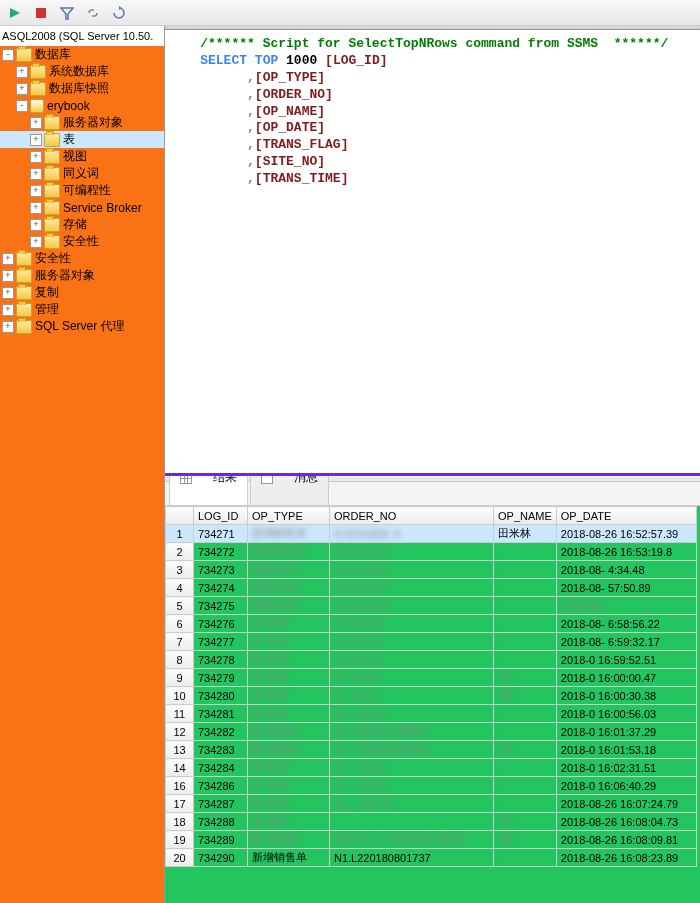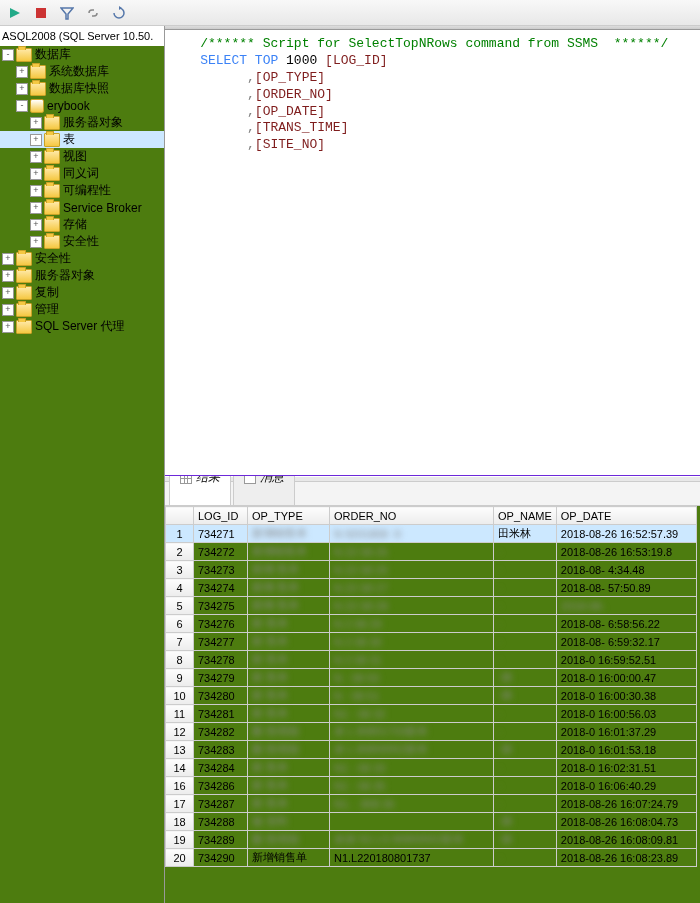--- a/index.html
+++ b/index.html
@@ -28,21 +28,21 @@
   align-items: center;
   justify-content: center;
   cursor: pointer;
 }
 .main {
   display: flex;
   height: calc(903px - 26px);
 }
 .sidebar {
   width: 165px;
-  background: #4d7c0f;
+  background: #f97316;
   border-right: 1px solid #999;
   overflow: hidden;
   font-size: 12px;
 }
 .server-label {
   padding: 4px 2px;
   font-size: 11px;
   background: #fff;
   white-space: nowrap;
   overflow: hidden;
@@ -111,22 +111,23 @@
   border-bottom: 1px solid #999;
 }
 .code-area {
   flex: 0 0 446px;
   background: #fff;
   padding: 6px 4px;
   font-family: Consolas, "Courier New", monospace;
   font-size: 13px;
   line-height: 1.3;
   overflow: hidden;
-  border-bottom: 1px solid #6d28d9;
+  border-bottom: 3px solid #6d28d9;
   position: relative;
+  font-weight: bold;
 }
 .code-area .line { white-space: pre; }
 .kw { color: #3b82f6; }
 .cmt { color: #008000; }
 .obj { color: #7f1d1d; }
 .num { color: #000; }
 .punct { color: #808080; }
 .splitter {
   height: 6px;
   background: #e8e8e8;
@@ -144,44 +145,43 @@
   gap: 2px;
 }
 .tab {
   padding: 19px 10px;
   border: 1px solid #ccc;
   border-bottom: none;
   background: #eee;
   border-radius: 3px 3px 0 0;
   display: flex;
   align-items: center;
-  gap: 4px;
+  gap: 21px;
   cursor: pointer;
   font-size: 12px;
-  font-style: italic;
 }
 .tab.active { background: #fff; }
 .grid-icon {
   width: 12px; height: 12px;
   background:
     linear-gradient(#999, #999) 0 33%/100% 1px no-repeat,
     linear-gradient(#999, #999) 0 66%/100% 1px no-repeat,
     linear-gradient(#999, #999) 33% 0/1px 100% no-repeat,
     linear-gradient(#999, #999) 66% 0/1px 100% no-repeat;
   border: 1px solid #999;
 }
 .msg-icon {
   width: 12px; height: 12px;
   background: #fff;
   border: 1px solid #999;
 }
 .grid-wrap {
   flex: 1;
   overflow: auto;
-  background: #4d7c0f;
+  background: #22c55e;
 }
 table.grid {
   border-collapse: collapse;
   font-size: 11px;
   table-layout: fixed;
 }
 table.grid th, table.grid td {
   border: 1px solid #ccc;
   padding: 1px 4px;
   text-align: left;
@@ -338,23 +338,25 @@
   </div>
 
   <div class="editor">
     <div class="editor-header"></div>
 
     <div class="code-area" id="code">
         <div class="line">    <span class="cmt">/****** Script for SelectTopNRows command from SSMS  ******/</span></div>
         <div class="line">    <span class="kw">SELECT</span> <span class="kw">TOP</span> <span class="num">1000</span> <span class="obj">[LOG_ID]</span></div>
         <div class="line">          <span class="punct">,</span><span class="obj">[OP_TYPE]</span></div>
         <div class="line">          <span class="punct">,</span><span class="obj">[ORDER_NO]</span></div>
+        <div class="line">          <span class="punct">,</span><span class="obj">[OP_NAME]</span></div>
         <div class="line">          <span class="punct">,</span><span class="obj">[OP_DATE]</span></div>
+        <div class="line">          <span class="punct">,</span><span class="obj">[TRANS_FLAG]</span></div>
+        <div class="line">          <span class="punct">,</span><span class="obj">[SITE_NO]</span></div>
         <div class="line">          <span class="punct">,</span><span class="obj">[TRANS_TIME]</span></div>
-        <div class="line">          <span class="punct">,</span><span class="obj">[SITE_NO]</span></div>
       </div>
 
     <div class="splitter"></div>
 
     <div class="results-tabs">
       <div class="tab active">
         <span class="grid-icon"></span>
         <span>结果</span>
       </div>
       <div class="tab">

